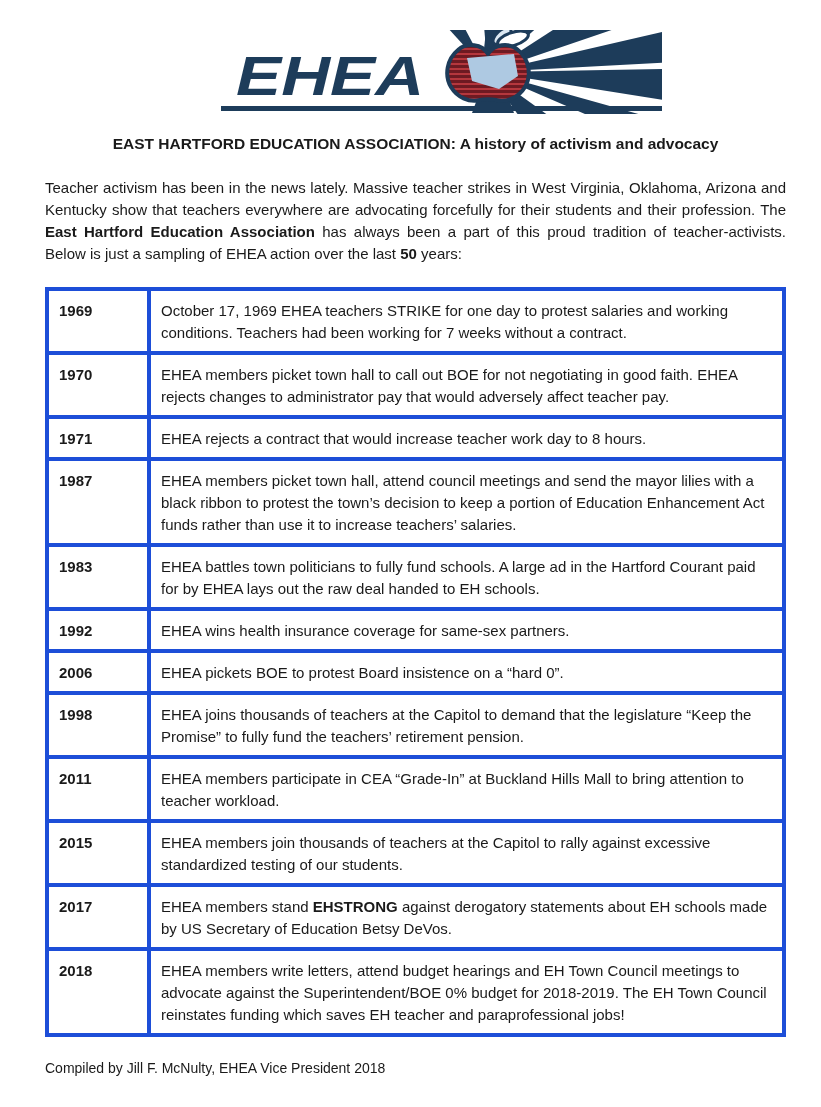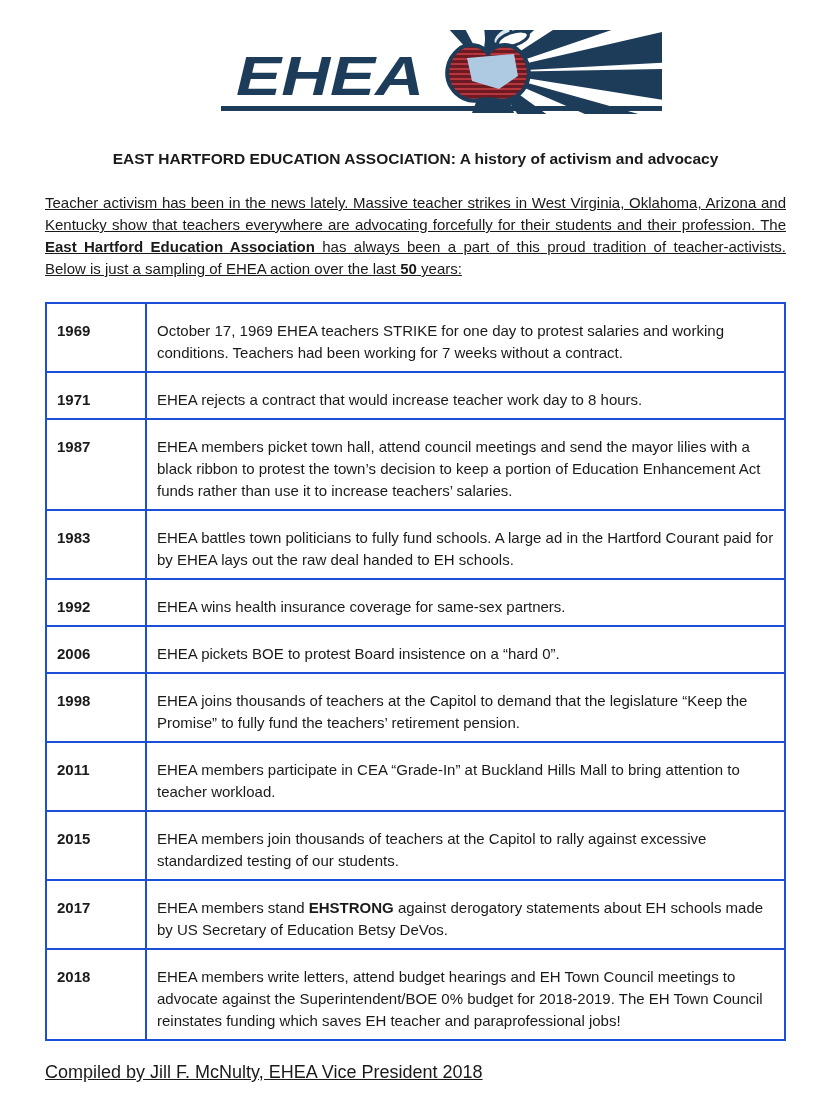--- a/index.html
+++ b/index.html
@@ -24,55 +24,53 @@
   }
   .logo-wrap svg{display:block;overflow:hidden;}
   .navy{fill:var(--navy);}
   .wordmark{
     fill:var(--navy);
     font-family:"Liberation Sans",sans-serif;
     font-weight:bold;
     font-style:italic;
   }
   h1.page-title{
-    margin:35px 35px 0 45px;
+    margin:20px 35px 0 45px;
     font-size:15.5px;
     line-height:19px;
     font-weight:bold;
     text-align:center;
   }
   p.intro{
     margin:24px 35px 0 45px;
     font-size:15px;
     line-height:22px;
     text-align:justify;
-    text-decoration:underline;
   }
   table.timeline{
     margin:22px 35px 0 45px;
     width:741px;
     border-collapse:collapse;
     table-layout:fixed;
     font-size:15px;
     line-height:22px;
   }
   table.timeline td{
-    border:2px solid #1d4ed8;
+    border:4px solid #1d4ed8;
     vertical-align:top;
-    padding:16px 8px 7px 10px;
+    padding:9px 8px 7px 10px;
   }
   td.year-cell{
     width:80px;
     font-weight:bold;
   }
   footer.credit{
     margin:22px 35px 8px 45px;
-    font-size:18px;
+    font-size:14px;
     line-height:18px;
-    text-decoration:underline;
   }
 </style>
 </head>
 <body>
 
 <div class="logo-wrap">
   <svg width="441" height="84" viewBox="0 0 441 84" xmlns="http://www.w3.org/2000/svg">
     <defs>
       <pattern id="stripes" x="0" y="0" width="6" height="5" patternUnits="userSpaceOnUse">
         <rect x="0" y="0" width="6" height="5" fill="var(--red-dark)"></rect>
@@ -117,20 +115,24 @@
 
 <p class="intro">Teacher activism has been in the news lately. Massive teacher strikes in West Virginia, Oklahoma, Arizona and Kentucky show that teachers everywhere are advocating forcefully for their students and their profession. The <b>East Hartford Education Association</b> has always been a part of this proud tradition of teacher-activists. Below is just a sampling of EHEA action over the last <b>50</b> years:</p>
 
 <table class="timeline">
   <tbody>
   <tr>
     <td class="year-cell">1969</td>
     <td class="desc-cell">October 17, 1969 EHEA teachers STRIKE for one day to protest salaries and working conditions. Teachers had been working for 7 weeks without a contract.</td>
   </tr>
 
+  <tr>
+    <td class="year-cell">1970</td>
+    <td class="desc-cell">EHEA members picket town hall to call out BOE for not negotiating in good faith. EHEA rejects changes to administrator pay that would adversely affect teacher pay.</td>
+  </tr>
 
   <tr>
     <td class="year-cell">1971</td>
     <td class="desc-cell">EHEA rejects a contract that would increase teacher work day to 8 hours.</td>
   </tr>
 
 
   <tr>
     <td class="year-cell">1987</td>
     <td class="desc-cell">EHEA members picket town hall, attend council meetings and send the mayor lilies with a black ribbon to protest the town’s decision to keep a portion of Education Enhancement Act funds rather than use it to increase teachers’ salaries.</td>

